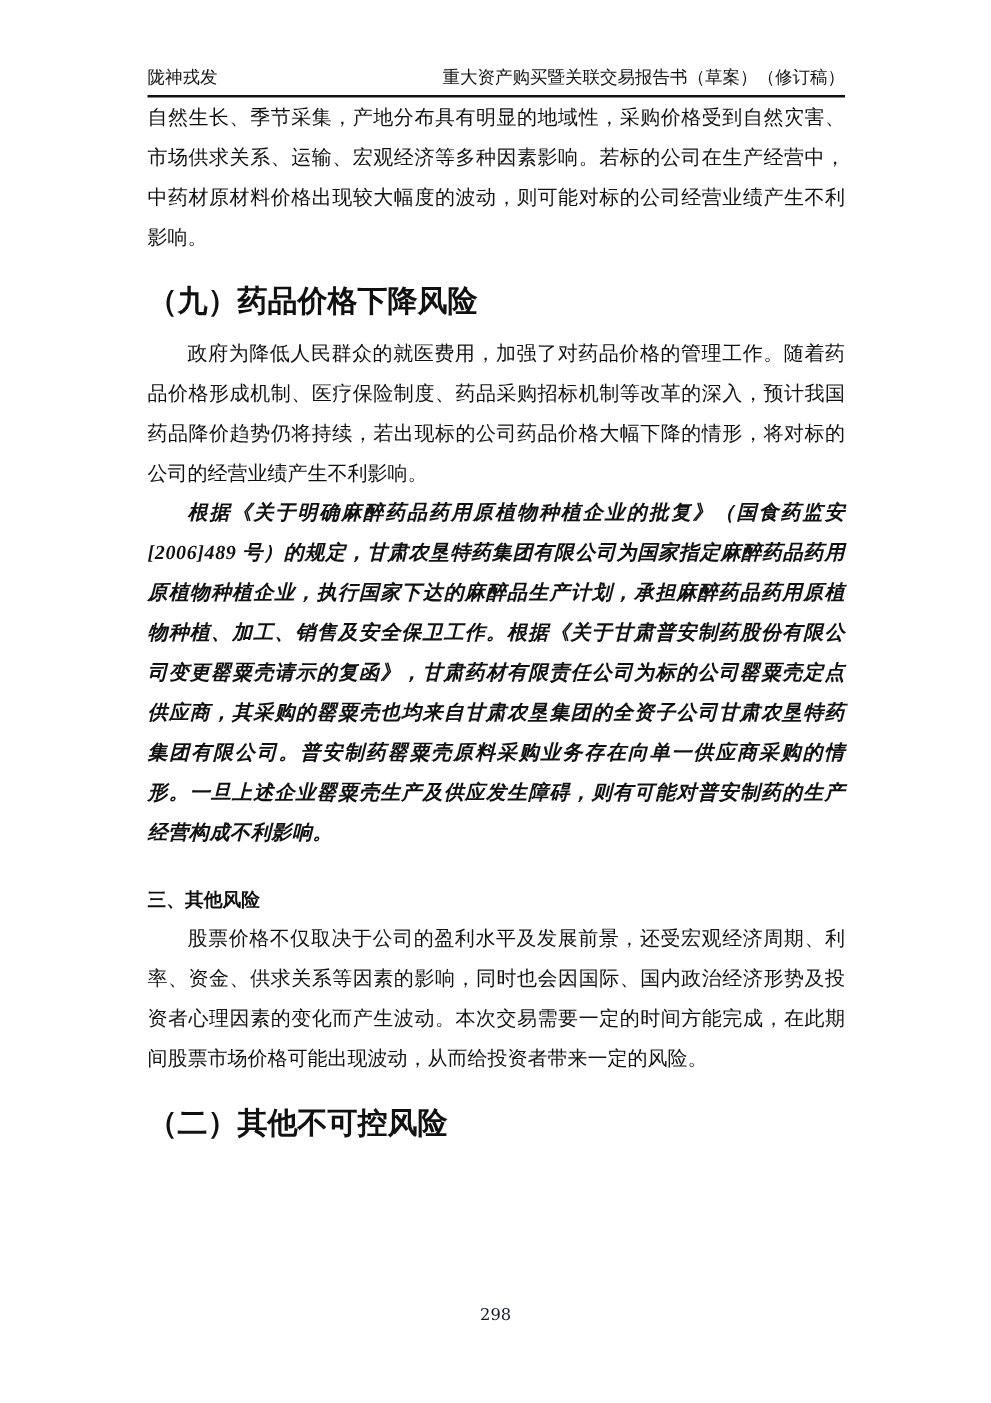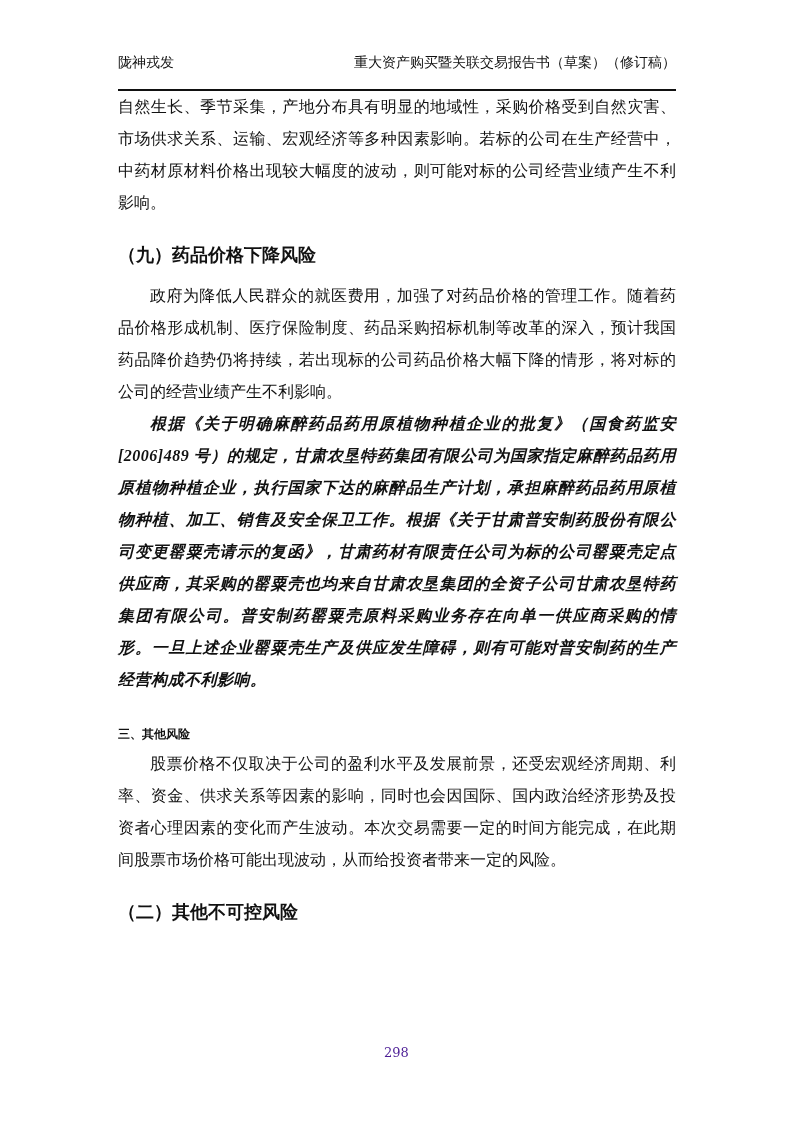--- a/index.html
+++ b/index.html
@@ -19,21 +19,21 @@
     color: #111111;
     font-family: "DejaVu Serif", "Liberation Serif", serif;
   }
   .doc-header {
     display: flex;
     justify-content: space-between;
     align-items: center;
     font-size: 14px;
     line-height: 20px;
     border-bottom: 2px solid #111111;
-    padding-bottom: 17px;
+    padding-bottom: 4px;
   }
   .doc-header .hdr-left { white-space: nowrap; }
   .doc-header .hdr-right { white-space: nowrap; }
   .para {
     font-size: 16px;
     line-height: 32px;
     text-align: justify;
     text-justify: inter-ideograph;
     margin: 0;
   }
@@ -41,40 +41,40 @@
   .para.first { }
   .para.kaiti {
     font-weight: 700;
     font-style: italic;
     letter-spacing: 0.5px;
     font-family: Liberation Serif, serif;
   }
   .sec-heading {
     font-family: "Liberation Sans", "DejaVu Sans", sans-serif;
     font-weight: 700;
-    font-size: 18px;
+    font-size: 24px;
     line-height: 26px;
     margin: 23px 0 12px 0;
   }
   .chapter-heading {
     font-family: "Liberation Sans", "DejaVu Sans", sans-serif;
     font-weight: 700;
-    font-size: 12px;
+    font-size: 15px;
     line-height: 28px;
     margin: 24px 0 0 0;
   }
   .page-number {
     position: absolute;
     left: 0;
     right: 0;
     bottom: 62px;
     text-align: center;
     font-size: 13px;
     font-family: "DejaVu Serif", "Liberation Serif", serif;
-    color: #4c1d95;
+    color: #0f172a;
   }
 </style>
 </head>
 <body>
 
 <div class="page">
 
   <div class="doc-header">
     <span class="hdr-left">陇神戎发</span>
     <span class="hdr-right">重大资产购买暨关联交易报告书（草案）（修订稿）</span>

